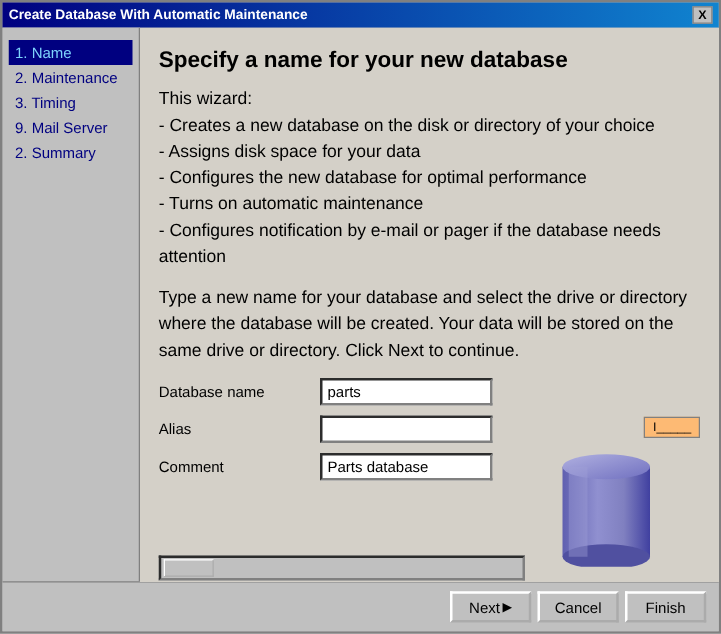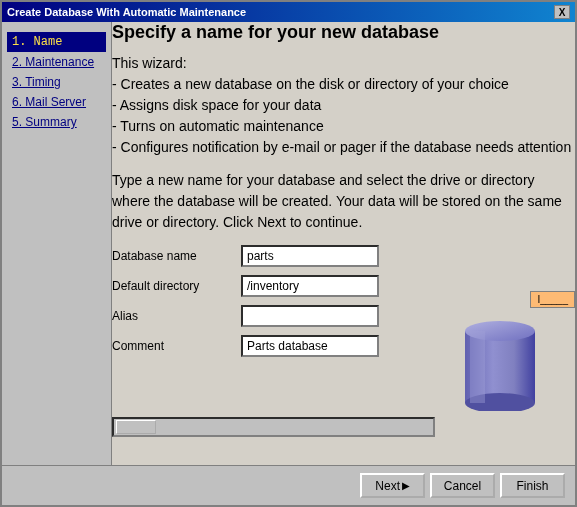--- a/index.html
+++ b/index.html
@@ -63,33 +63,32 @@
       border-right: 1px solid #808080;
       padding: 10px 5px;
       flex-shrink: 0;
     }
 
     .sidebar-item {
       padding: 3px 5px;
       font-size: 12px;
       cursor: pointer;
       color: #000080;
-      text-decoration: underline;
     }
 
     .sidebar-item.active {
       background: #000080;
-      color: #fde047;
+      color: #7dd3fc;
       text-decoration: none;
-      font-family: Liberation Mono, monospace;
     }
 
     .main-content {
       flex: 1;
       background: #d4d0c8;
+      padding: 15px;
       overflow-y: auto;
       position: relative;
     }
 
     .page-title {
       font-size: 18px;
       font-weight: bold;
       color: #000000;
       margin-bottom: 10px;
     }
@@ -237,49 +236,46 @@
       <div class="sidebar-item active">
         <span>1. Name</span>
       </div>
       <div class="sidebar-item">
         <span>2. Maintenance</span>
       </div>
       <div class="sidebar-item">
         <span>3. Timing</span>
       </div>
       <div class="sidebar-item">
-        <span>6. Mail Server</span>
+        <span>9. Mail Server</span>
       </div>
       <div class="sidebar-item">
-        <span>5. Summary</span>
+        <span>2. Summary</span>
       </div>
     </div>
 
     <div class="main-content">
       <div class="page-title">Specify a name for your new database</div>
 
       <div class="description">
         <div>This wizard:</div>
         <div>- Creates a new database on the disk or directory of your choice</div>
         <div>- Assigns disk space for your data</div>
+        <div>- Configures the new database for optimal performance</div>
         <div>- Turns on automatic maintenance</div>
         <div>- Configures notification by e-mail or pager if the database needs attention</div>
       </div>
 
       <div class="description">Type a new name for your database and select the drive or directory where the database will be created. Your data will be stored on the same drive or directory. Click Next to continue.</div>
 
       <div class="content-area">
         <div class="form-area">
           <div class="form-row">
             <div class="form-label">Database name</div>
             <input class="form-input" type="text" value="parts" style="">
-          </div>
-          <div class="form-row">
-            <div class="form-label">Default directory</div>
-            <input class="form-input" type="text" value="/inventory" style="">
           </div>
           <div class="form-row">
             <div class="form-label">Alias</div>
             <input class="form-input" type="text" value="" style="">
           </div>
           <div class="form-row">
             <div class="form-label">Comment</div>
             <input class="form-input" type="text" value="Parts database" style="">
           </div>
 

